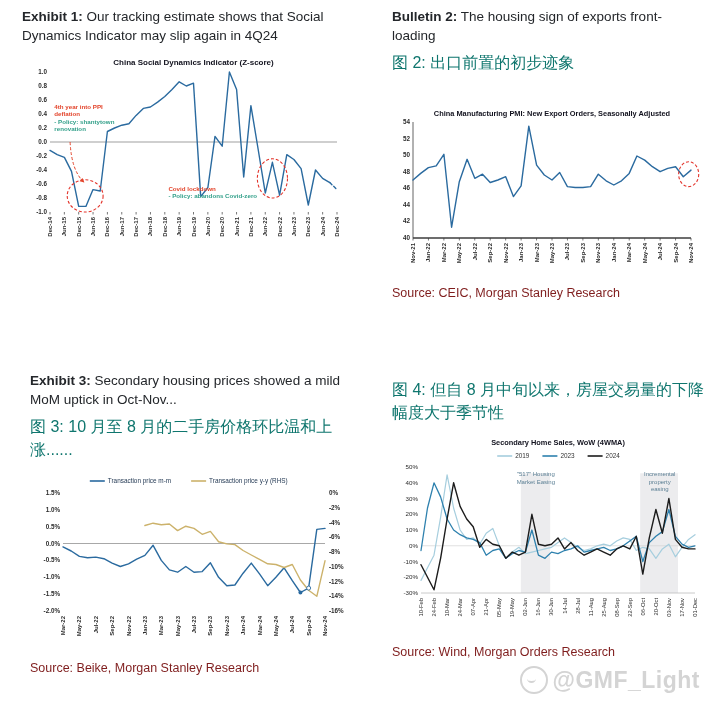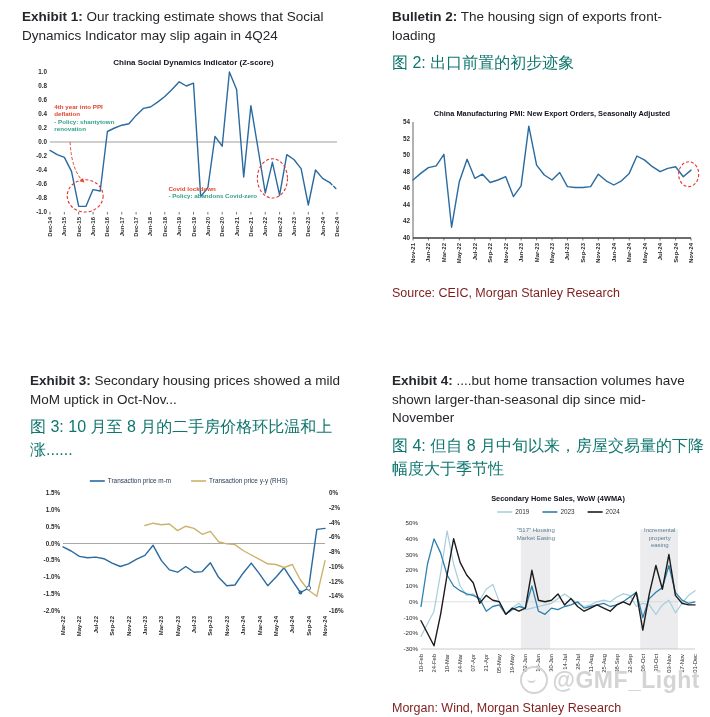--- a/index.html
+++ b/index.html
@@ -206,24 +206,24 @@
         <path d="M33.0 73.9L41.2 78.0L49.4 83.4L57.6 84.7L65.8 84.1L73.9 85.7L82.1 90.1L90.3 93.5L98.5 90.8L106.7 86.1L114.9 82.4L123.1 72.3L131.3 87.4L139.4 96.9L147.6 99.2L155.8 93.5L164.0 99.2L172.2 98.6L180.4 89.8L188.6 104.3L196.8 112.7L204.9 112.0L213.1 100.2L221.3 90.1L229.5 100.9L237.7 112.7L245.9 104.3L254.1 94.8L262.3 107.7L270.4 119.5L278.6 115.1L286.8 56.4L295.0 55.4" fill="none" stroke="#2a6a9f" stroke-width="1.4" stroke-linejoin="round" stroke-linecap="round" stroke-dasharray="none"></path>
         <path d="M114.9 52.5L123.1 50.2L131.3 51.7L139.4 51.0L147.6 57.6L155.8 53.2L164.0 55.4L172.2 61.3L180.4 58.4L188.6 68.7L196.8 70.9L204.9 71.6L213.1 77.5L221.3 82.0L229.5 86.4L237.7 90.8L245.9 91.5L254.1 94.5L262.3 91.5L270.4 107.0L278.6 117.3L286.8 123.3L295.0 87.8" fill="none" stroke="#ccb26b" stroke-width="1.4" stroke-linejoin="round" stroke-linecap="round" stroke-dasharray="none"></path>
         <circle cx="270.4375" cy="119.45714285714286" r="2" fill="#2a6a9f"></circle>
         <circle cx="278.625" cy="115.07428571428572" r="2" fill="#fff" stroke="#2a6a9f" stroke-width="0.9"></circle>
         <line x1="59.80000000000001" x2="74.80000000000001" y1="8" y2="8" stroke="#2a6a9f" stroke-width="1.6"></line>
         <text x="77.80000000000001" y="10.2" font-size="6.4" fill="#1f3550">Transaction price m-m</text>
         <line x1="161.10000000000002" x2="176.10000000000002" y1="8" y2="8" stroke="#ccb26b" stroke-width="1.6"></line>
         <text x="179.10000000000002" y="10.2" font-size="6.4" fill="#1f3550">Transaction price y-y (RHS)</text>
       </svg>
     </div>
+  <div class="source">Source: Beike, Morgan Stanley Research</div>
 </div>
 
 <div class="panel p4">
-  <div class="ex-title"><b>Exhibit 4:</b><span> ....but home transaction volumes have shown larger-than-seasonal dip since mid-November</span></div>
   <div class="ex-cn">图 4: 但自 8 月中旬以来，房屋交易量的下降幅度大于季节性</div>
   <div class="chart">
       <svg viewBox="0 0 314 202" width="314" height="202">
         <rect x="128.81428571428575" y="38.3" width="29.357142857142833" height="119.7" fill="#ececee"></rect>
         <rect x="248.20000000000002" y="38.3" width="37.838095238095235" height="119.7" fill="#ececee"></rect>
         <line x1="29" x2="303" y1="110.75" y2="110.75" stroke="#d2d2d2" stroke-width="0.7"></line>
         <line x1="29" x2="303" y1="158" y2="158" stroke="#bcbcbc" stroke-width="0.8"></line>
         <text x="26" y="34" text-anchor="end" font-size="6.2" fill="#2b2b2b" font-weight="normal">50%</text>
         <text x="26" y="49.75" text-anchor="end" font-size="6.2" fill="#2b2b2b" font-weight="normal">40%</text>
         <text x="26" y="65.5" text-anchor="end" font-size="6.2" fill="#2b2b2b" font-weight="normal">30%</text>
@@ -262,19 +262,19 @@
         <text x="267.7714285714286" y="41.45" text-anchor="middle" font-size="6" font-weight="normal"><tspan x="267.7714285714286" dy="0" fill="#5b7f94">Incremental</tspan><tspan x="267.7714285714286" dy="7.2" fill="#5b7f94">property</tspan><tspan x="267.7714285714286" dy="7.2" fill="#5b7f94">easing</tspan></text>
         <text x="166" y="10" text-anchor="middle" font-size="7.4" font-weight="bold" fill="#12121e">Secondary Home Sales, WoW (4WMA)</text>
         <line x1="105.2" x2="120.2" y1="21" y2="21" stroke="#a6cede" stroke-width="1.6"></line>
         <text x="123.2" y="23.2" font-size="6.4" fill="#333333">2019</text>
         <line x1="150.4" x2="165.4" y1="21" y2="21" stroke="#2e81ae" stroke-width="1.6"></line>
         <text x="168.4" y="23.2" font-size="6.4" fill="#333333">2023</text>
         <line x1="195.60000000000002" x2="210.60000000000002" y1="21" y2="21" stroke="#1c1c1c" stroke-width="1.6"></line>
         <text x="213.60000000000002" y="23.2" font-size="6.4" fill="#333333">2024</text>
       </svg>
     </div>
-  <div class="source">Morgan: Wind, Morgan Stanley Research</div>
+  <div class="source">Source: Wind, Morgan Orders Research</div>
 </div>
 
 <div class="watermark">
   <span class="wm-circle"></span>
   <span>@GMF_Light</span>
 </div>
 
 </body></html>

